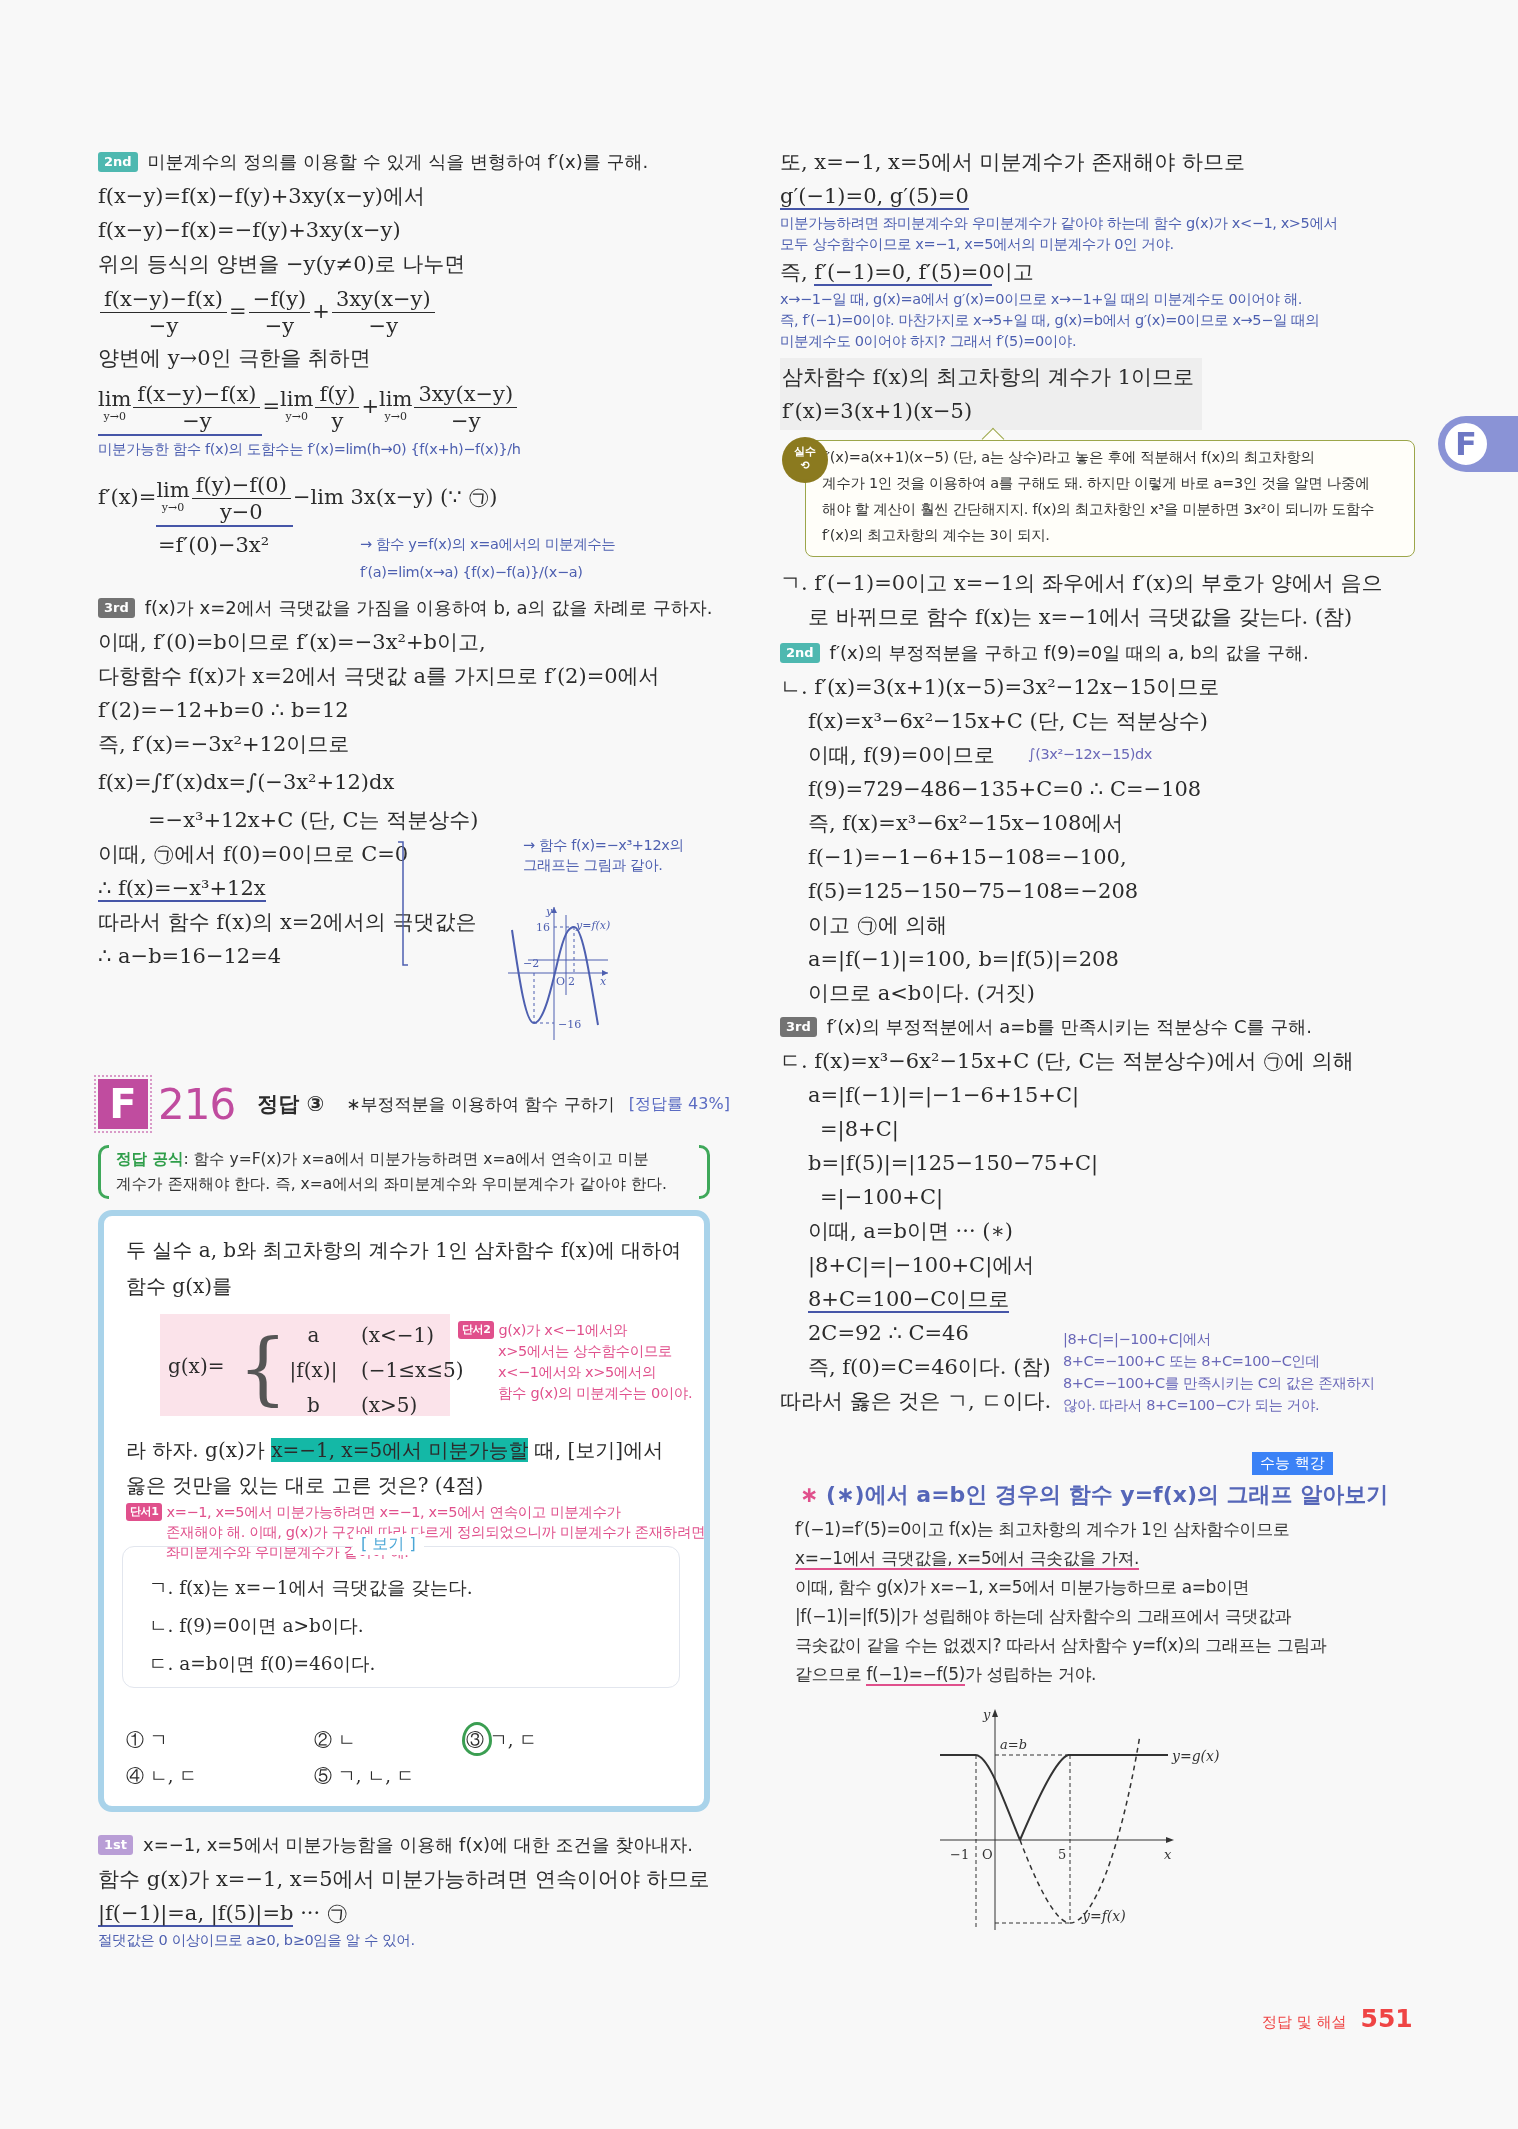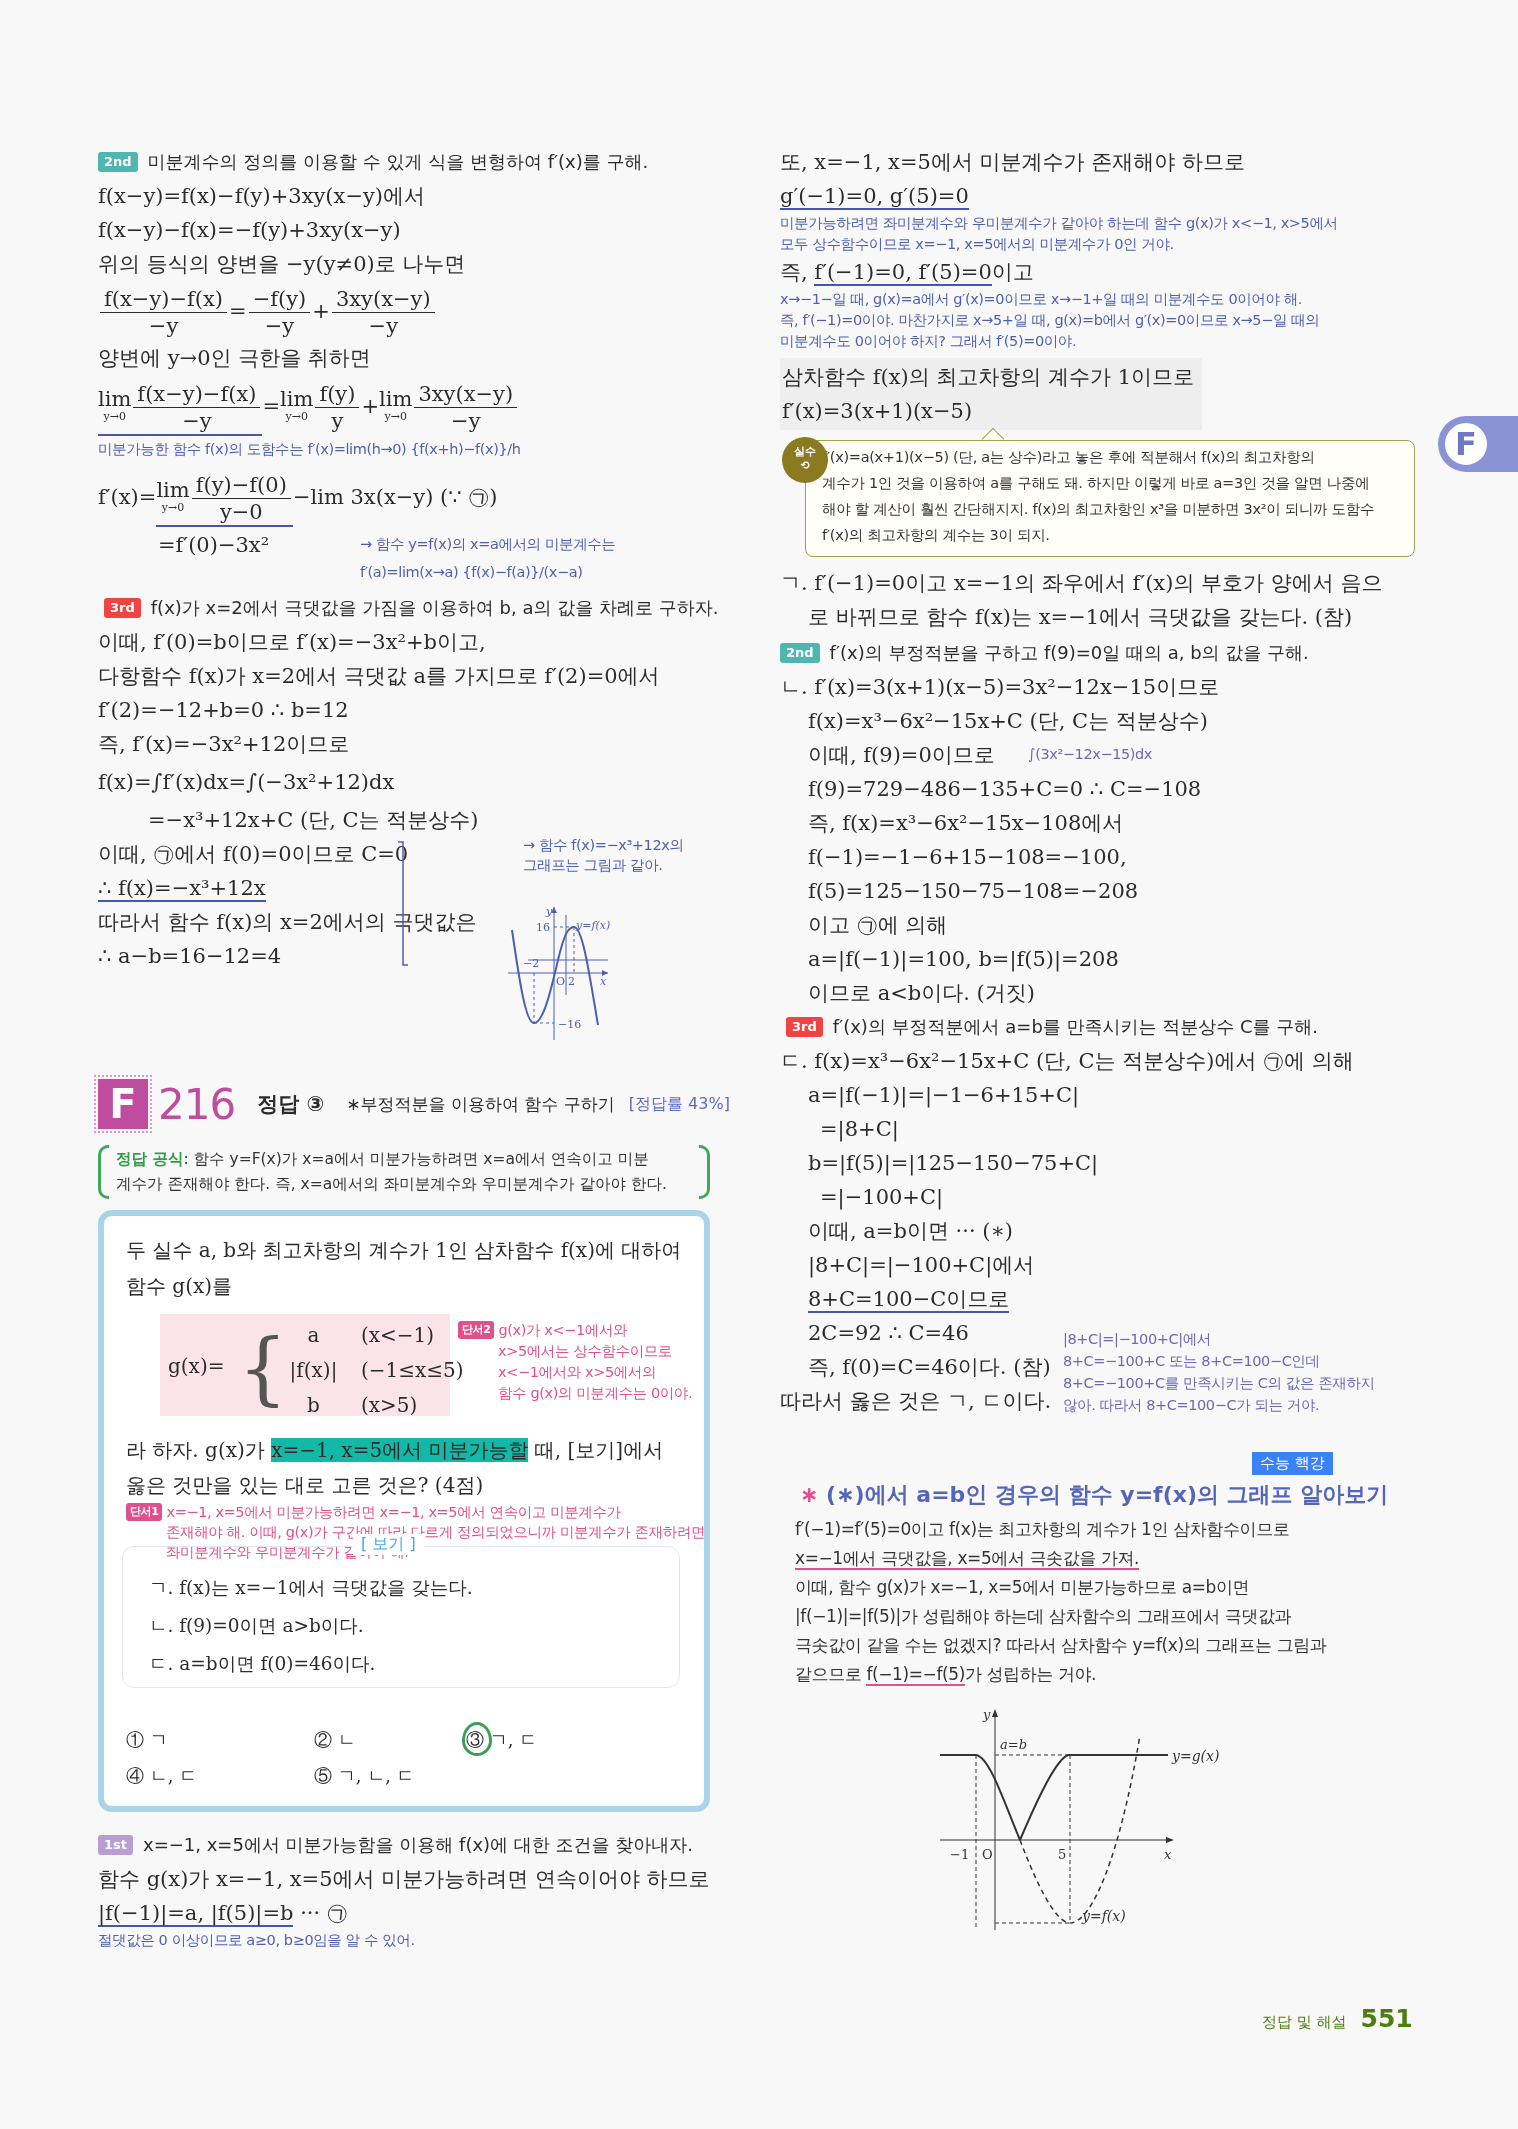--- a/index.html
+++ b/index.html
@@ -10,21 +10,21 @@
   .col-left { left: 98px; top: 145px; width: 625px; }
   .col-right { left: 780px; top: 145px; width: 650px; }
   .line { font-size: 21px; line-height: 34px; white-space: nowrap; }
   .sans { font-family: "DejaVu Sans", "Liberation Sans", sans-serif; }
   .note { font-family: "DejaVu Sans", "Liberation Sans", sans-serif; font-size: 14.5px; line-height: 21px; color: #4d5fb0; white-space: nowrap; letter-spacing: -0.4px; }
   .note-pink { color: #e0508c; }
   .uline { border-bottom: 2px solid #4656a8; }
   .uline-pink { border-bottom: 2px solid #e0508c; }
   .step { display: inline-block; font-family: "DejaVu Sans", sans-serif; font-size: 13px; font-weight: bold; color: #fff; padding: 1px 6px; border-radius: 3px; margin-right: 10px; line-height: 18px; vertical-align: 2px; }
   .step-teal { background: #4eb8b0; }
-  .step-pink { background: #ef4444; margin-left: 6px; }
+  .step-pink { background: #737373; }
   .step-lav { background: #b99ed6; }
   .frac { display: inline-block; vertical-align: middle; text-align: center; line-height: 26px; margin: 0 2px; }
   .frac .num { display: block; border-bottom: 1.5px solid #2b2b2b; padding: 0 4px; text-align: center; }
   .frac .den { display: block; padding: 0 4px; }
   .lim { display: inline-block; vertical-align: middle; text-align: center; line-height: 18px; }
   .lim .sub { display: block; font-size: 11px; }
   .head216 { position: absolute; left: 98px; top: 1075px; height: 58px; display: flex; align-items: center; }
   .fbox { width: 50px; height: 50px; background: #c04c9f; color: #fff; font-family: "DejaVu Sans", sans-serif; font-weight: bold; font-size: 40px; display: flex; align-items: center; justify-content: center; outline: 2px dotted #d99ac8; outline-offset: 2px; }
   .pnum { font-family: "DejaVu Sans", sans-serif; font-size: 42px; color: #c04c9f; margin-left: 10px; letter-spacing: -1px; }
   .ans { font-family: "DejaVu Sans", sans-serif; font-weight: bold; font-size: 21px; margin-left: 22px; }
@@ -45,21 +45,21 @@
   .highlight-gray { background: #eeeeee; }
   .mistake { position: absolute; left: 805px; top: 440px; width: 610px; height: 117px; border: 1.5px solid #9ca64a; border-radius: 8px; background: #fffef9; padding: 3px 8px 3px 16px; font-family: "DejaVu Sans", sans-serif; font-size: 14.5px; line-height: 26px; color: #333; white-space: nowrap; letter-spacing: -0.3px; }
   .mistake-badge { position: absolute; left: 785px; top: 440px; width: 40px; height: 40px; border-radius: 50%; background: #8b7a1f; color: #fff; font-family: "DejaVu Sans", sans-serif; font-size: 11px; font-weight: bold; text-align: center; line-height: 14px; padding-top: 5px; box-shadow: 0 0 0 3px #8b7a1f; }
   .mistake-tip { position: absolute; left: 985px; top: 431px; width: 16px; height: 16px; background: #fffef9; border-left: 1.5px solid #9ca64a; border-top: 1.5px solid #9ca64a; transform: rotate(45deg); }
   .side-tab { position: absolute; left: 1438px; top: 416px; width: 80px; height: 56px; background: #8a93d6; border-radius: 28px 0 0 28px; }
   .side-tab .circle { position: absolute; left: 4px; top: 4px; width: 48px; height: 48px; border-radius: 50%; background: #fff; border: 3px solid #8a93d6; color: #6d77c4; font-family: "DejaVu Sans", sans-serif; font-weight: bold; font-size: 32px; text-align: center; line-height: 42px; }
   .tip-badge { position: absolute; left: 1252px; top: 1452px; background: #3b82f6; color: #fff; font-family: "DejaVu Sans", sans-serif; font-size: 15px; padding: 2px 8px; border-radius: 0; }
   .tip-title { position: absolute; left: 800px; top: 1480px; font-family: "DejaVu Sans", sans-serif; font-weight: bold; font-size: 22px; color: #5566b8; white-space: nowrap; }
   .tip-title .star { color: #e0508c; }
   .tip-body { position: absolute; left: 795px; top: 1515px; width: 600px; font-family: "DejaVu Sans", sans-serif; font-size: 17px; line-height: 29px; color: #333; white-space: nowrap; letter-spacing: -0.4px; }
-  .footer { position: absolute; left: 1262px; top: 2004px; font-family: "DejaVu Sans", sans-serif; color: #4d7c0f; }
+  .footer { position: absolute; left: 1262px; top: 2004px; font-family: "DejaVu Sans", sans-serif; color: #ef4444; }
   .footer .lbl { font-size: 15px; }
   .footer .num { font-size: 25px; font-weight: bold; margin-left: 14px; }
   svg text { font-family: "DejaVu Serif", serif; }
 </style>
 </head>
 <body>
 
 <div class="page">
 
   <div class="col col-left">

